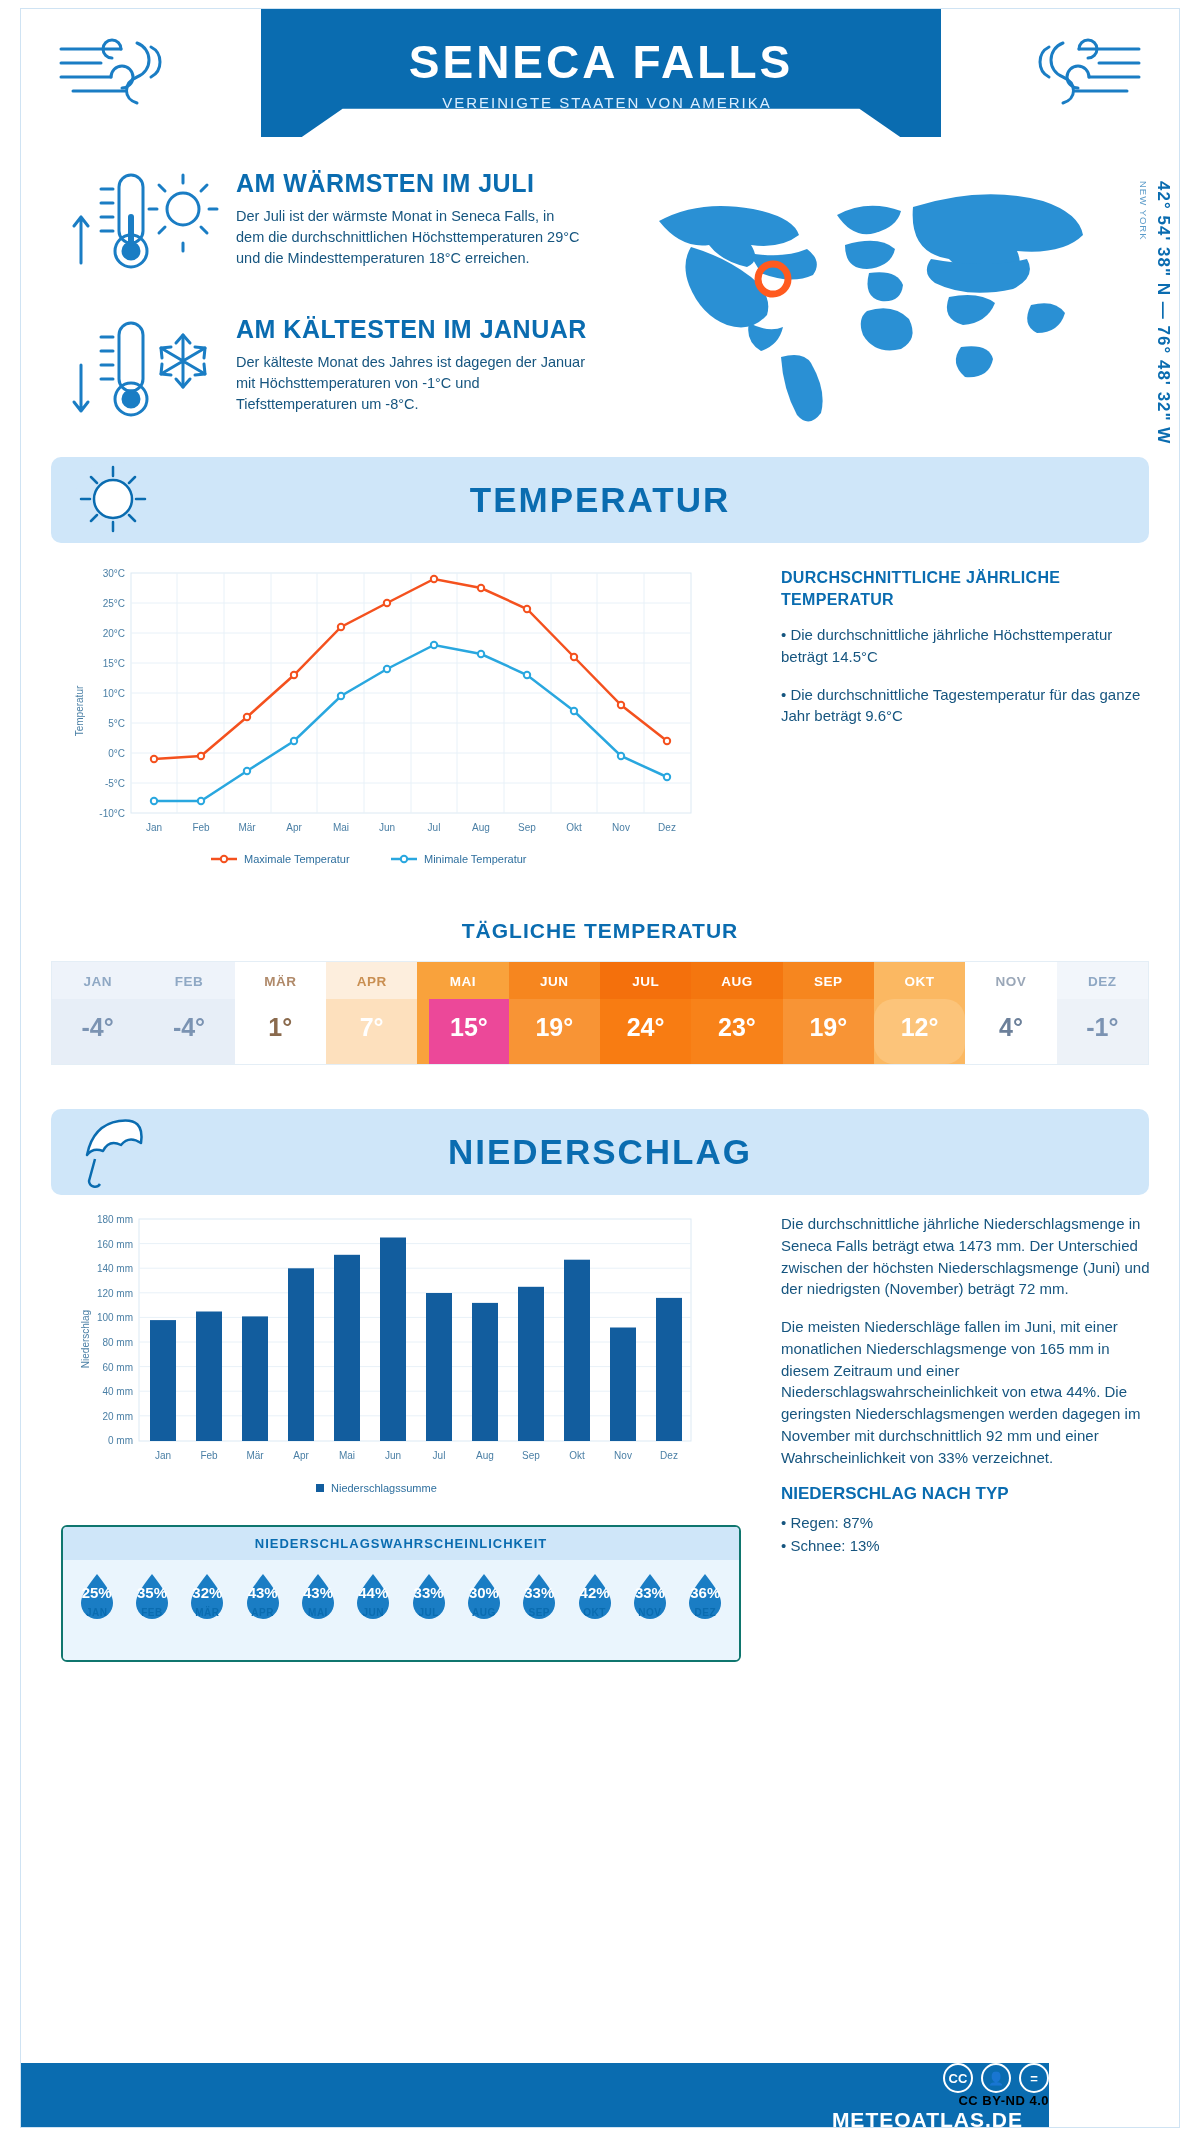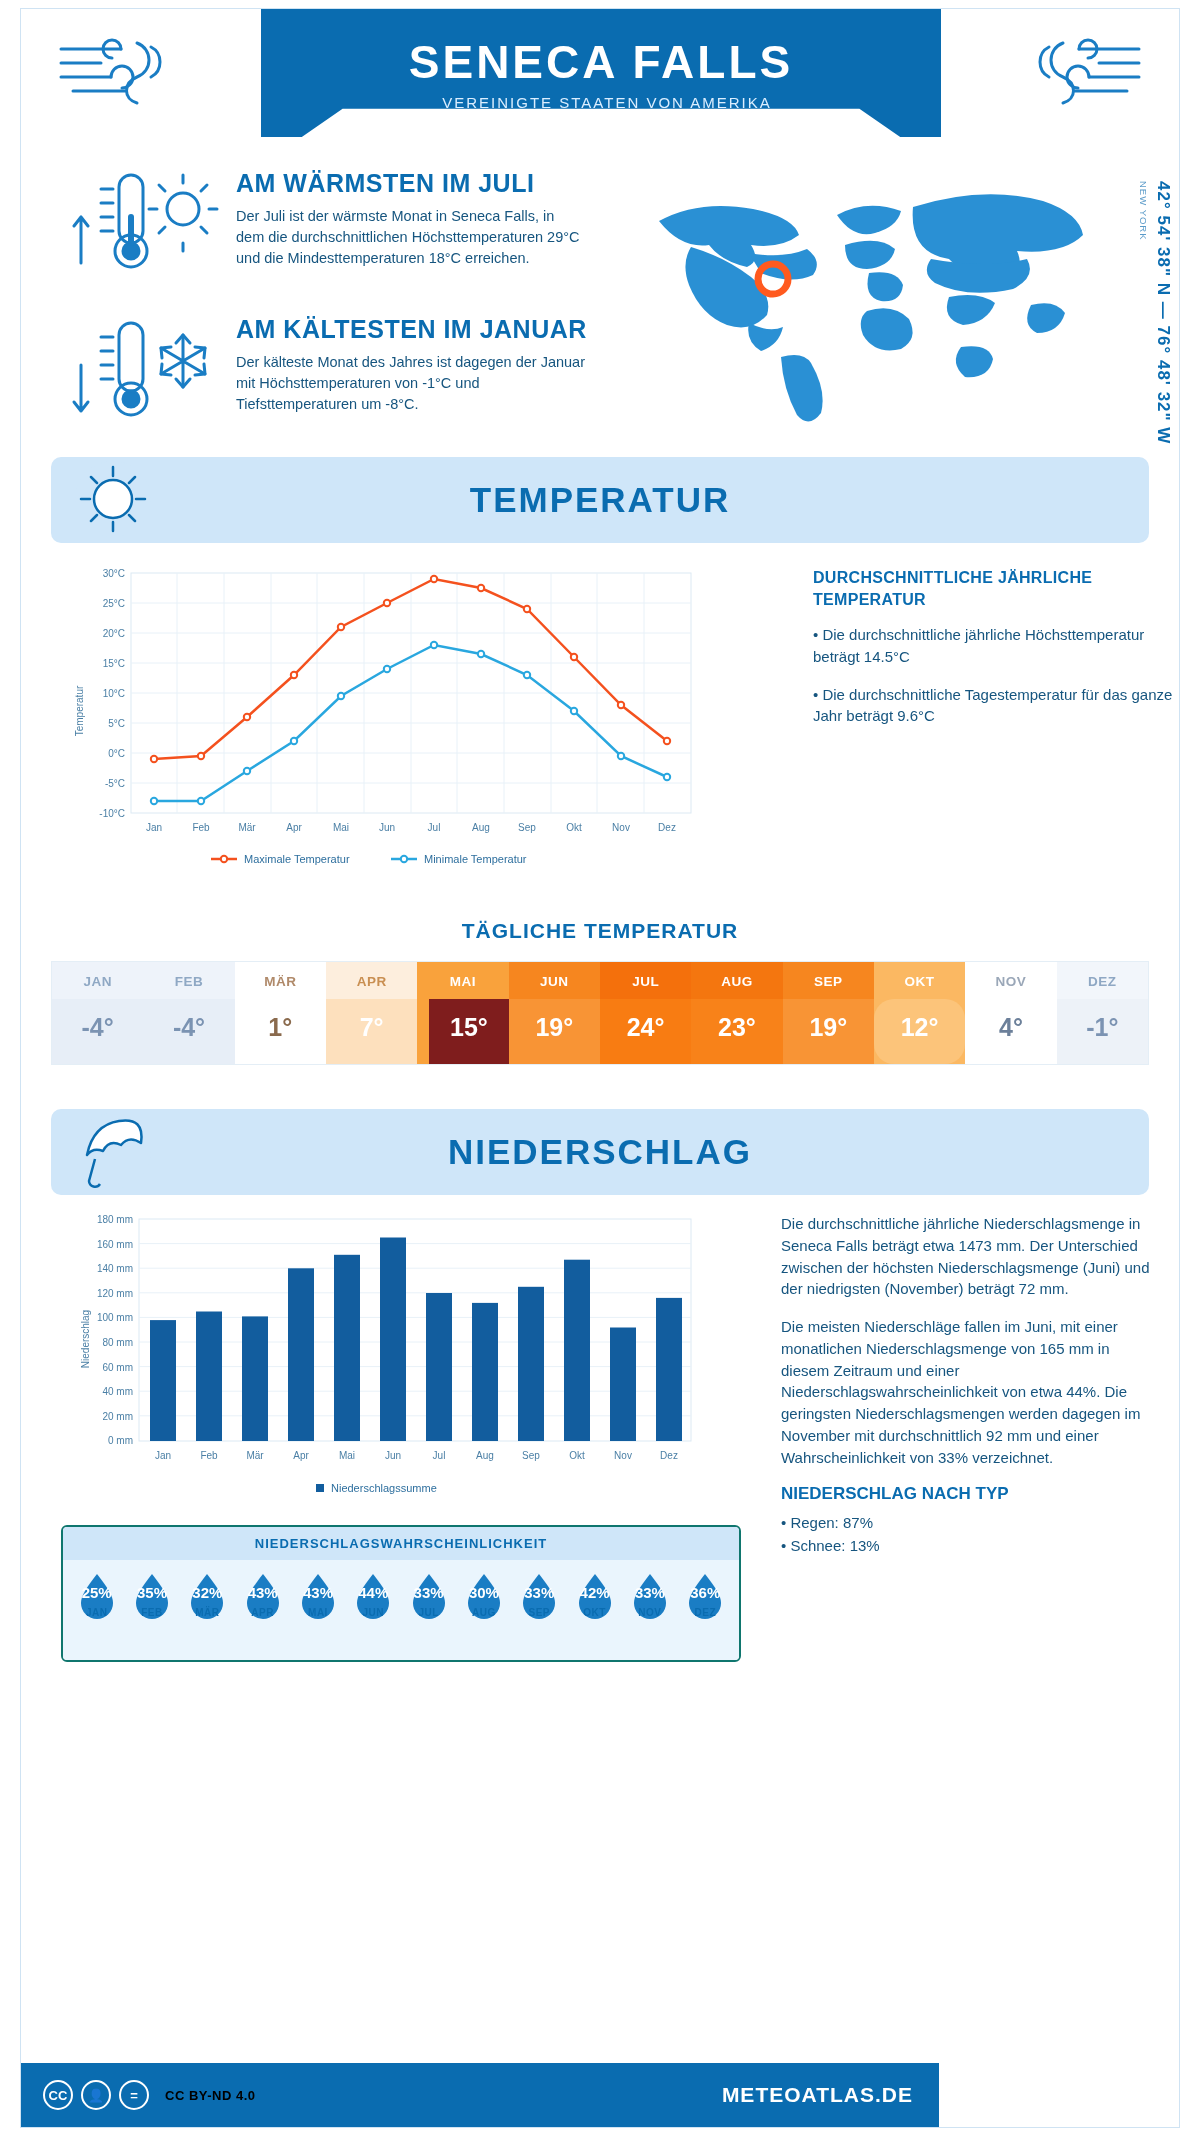--- a/index.html
+++ b/index.html
@@ -78,21 +78,21 @@
     text-align: center; line-height: 86px;
     font-size: 35px; font-weight: bold; color: #0a6cb0; letter-spacing: 2px;
   }
   .sect-icon {
     position: absolute; left: 14px; top: -6px; width: 96px; height: 96px;
   }
 
   
   .temp-body { position: relative; height: 370px; }
   .chart-area { position: absolute; left: 40px; top: 18px; width: 680px; height: 320px; }
-  .temp-side { position: absolute; left: 792px; top: 24px; width: 380px; }
+  .temp-side { position: absolute; left: 760px; top: 24px; width: 380px; }
   .side-h {
     font-size: 16px; font-weight: bold; color: #0a6cb0; line-height: 1.35;
     margin-bottom: 14px; letter-spacing: 0.3px;
   }
   .side-p { font-size: 15px; line-height: 1.45; color: #16557f; margin-bottom: 16px; }
 
   .daily-title {
     text-align: center; font-size: 21px; font-weight: bold; color: #0a6cb0;
     letter-spacing: 1px; margin-top: 6px;
   }
@@ -123,22 +123,22 @@
   }
   .drop .mon {
     position: relative; top: -30px;
     font-size: 10px; font-weight: bold; color: #0a6cb0; letter-spacing: .5px;
   }
   .type-h { font-size: 17px; font-weight: bold; color: #0a6cb0; margin-bottom: 8px; }
   .type-p { font-size: 15px; color: #16557f; line-height: 1.5; }
 
   
   .footer {
-    position: absolute; left: 0; bottom: 0; width: 918px; height: 64px;
-    background: #0a6cb0; display: flex; align-items: center;
+    position: absolute; left: 0; bottom: 0; width: 1028px; height: 64px;
+    background: #0a6cb0; display: flex; align-items: flex-end; flex-direction: column;
   }
   .cc-badges { display: flex; gap: 8px; margin-left: 22px; }
   .cc-b {
     width: 30px; height: 30px; border-radius: 50%;
     border: 2px solid #fff; color: #fff;
     display: flex; align-items: center; justify-content: center;
     font-size: 13px; font-weight: bold;
   }
   .cc-text { color: #000000; font-size: 13px; font-weight: bold; margin-left: 16px; letter-spacing: .5px; }
   .site { margin-left: auto; margin-right: 26px; color: #fff; font-size: 21px; font-weight: bold; letter-spacing: 1px; }
@@ -385,21 +385,21 @@
     <div class="dcol" style="background:#fff;">
       <div class="m" style="color:#b08a6a;">MÄR</div>
       <div class="v" style="color:#8a6a4d;background:#fff;">1°</div>
     </div>
     <div class="dcol" style="background:#fdeedd;">
       <div class="m" style="color:#c98f52;">APR</div>
       <div class="v" style="color:#fff;background:#fde0bd;">7°</div>
     </div>
     <div class="dcol" style="background:#f9a23c;">
       <div class="m" style="color:#fff;">MAI</div>
-      <div class="v" style="color:#fff;background:#7f1d1d;margin-left:12px;">15°</div>
+      <div class="v" style="color:#fff;background:#ec4899;margin-left:12px;">15°</div>
     </div>
     <div class="dcol" style="background:#f6861f;">
       <div class="m" style="color:#fff;">JUN</div>
       <div class="v" style="color:#fff;background:#f89435;">19°</div>
     </div>
     <div class="dcol" style="background:#f4700c;">
       <div class="m" style="color:#fff;">JUL</div>
       <div class="v" style="color:#fff;background:#f87c12;">24°</div>
     </div>
     <div class="dcol" style="background:#f4760f;">

